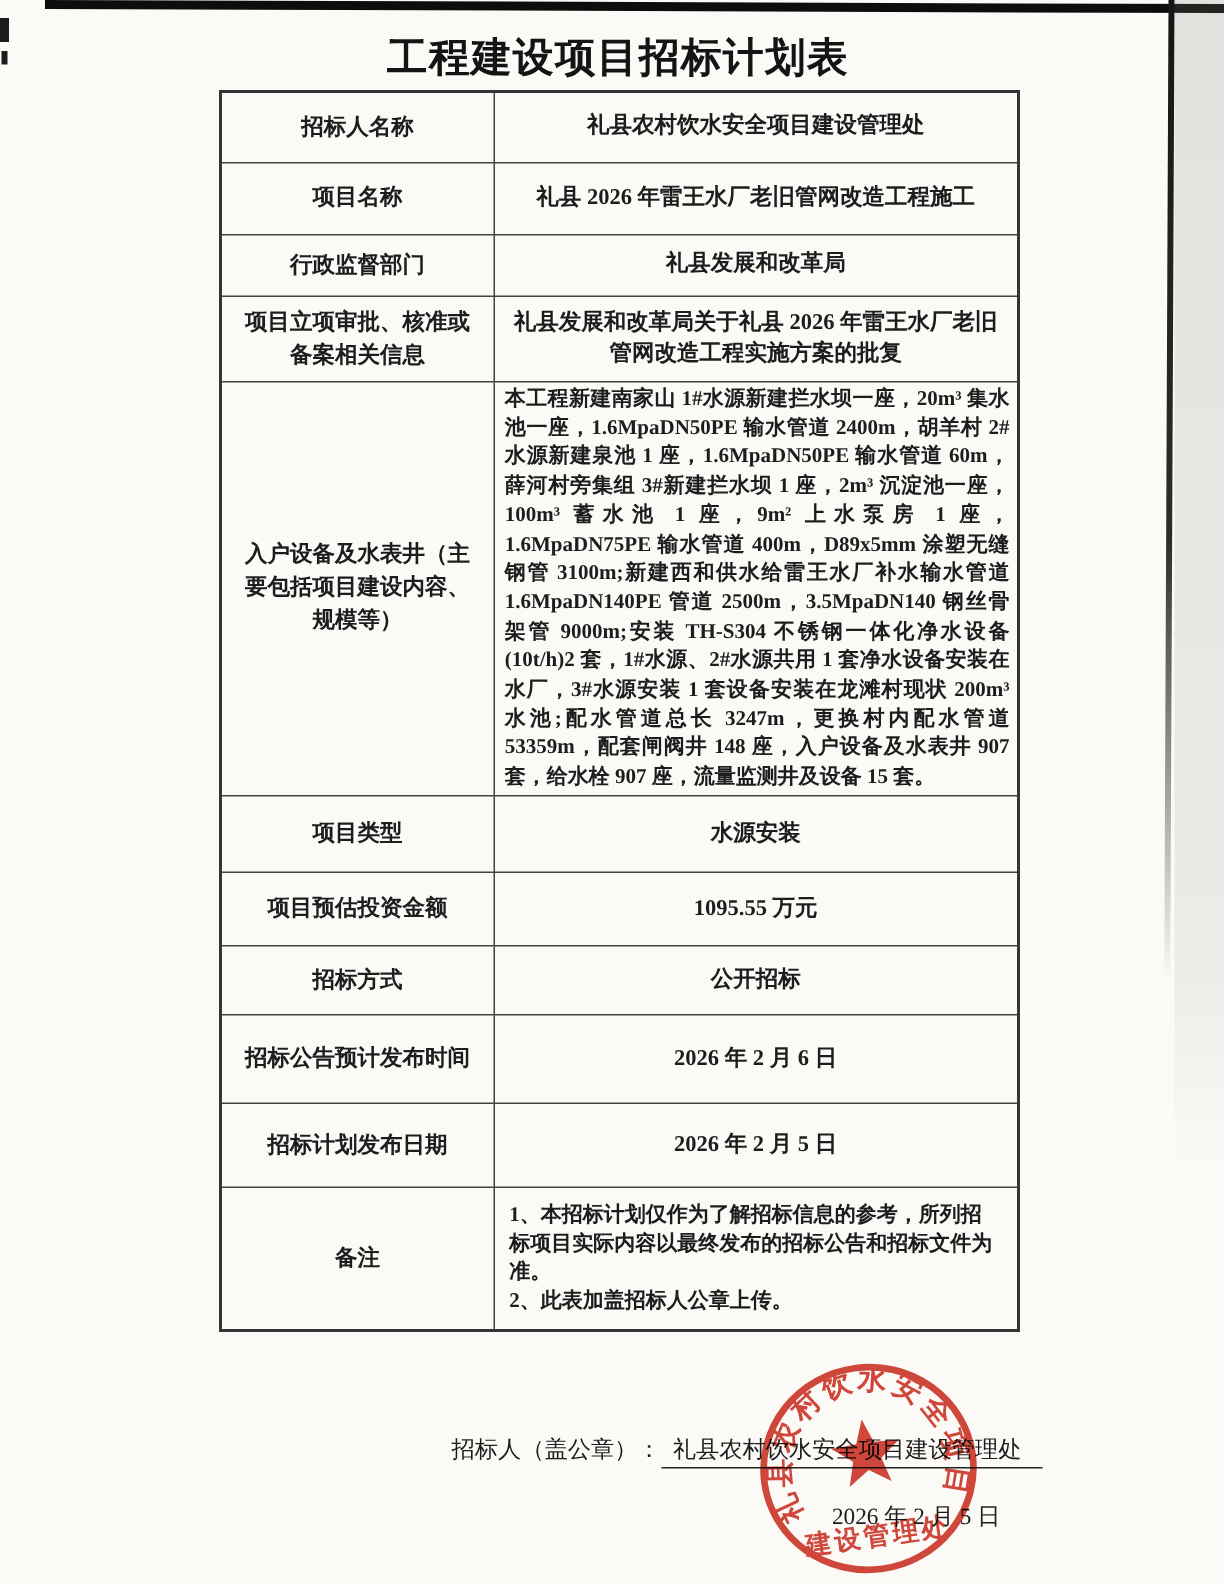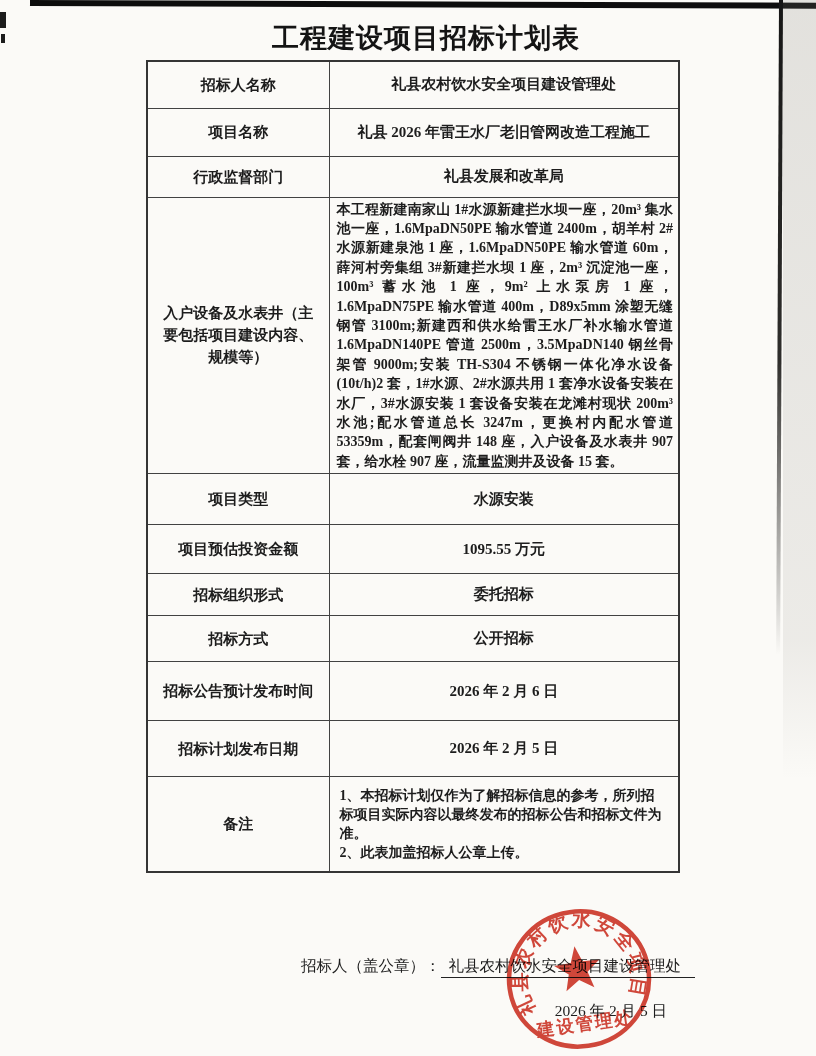--- a/index.html
+++ b/index.html
@@ -10,21 +10,21 @@
   }
   
   .scan-bar-top{position:absolute;left:30px;top:0;width:790px;height:6px;background:#0d0d0d;transform:rotate(.2deg);transform-origin:left top;}
   .scan-line-right{position:absolute;left:779px;top:0;width:4px;height:655px;background:linear-gradient(to bottom,#161616 0%,#2e2d2b 55%,rgba(70,68,64,0) 100%);transform:rotate(.25deg);transform-origin:top;}
   .scan-band-right{position:absolute;left:783px;top:0;width:33px;height:780px;background:linear-gradient(to bottom,rgba(128,125,117,.20) 0%,rgba(128,125,117,.12) 82%,rgba(128,125,117,0) 100%);}
   .scan-smudge{position:absolute;background:#1c1c1c;}
   .smudge-1{left:0;top:12px;width:6px;height:16px;}
   .smudge-2{left:1px;top:34px;width:4px;height:9px;}
   
   .title{
-    position:absolute;left:160px;top:20px;width:532px;margin:0;
+    position:absolute;left:146px;top:20px;width:532px;margin:0;
     text-align:center;font-size:27px;font-weight:bold;letter-spacing:1px;color:#141414;
   }
   
   .plan-table{
     position:absolute;left:146px;top:60px;width:532px;
     border-collapse:collapse;table-layout:fixed;
     border:2px solid #353535;
   }
   .plan-table td{border:1px solid #424242;vertical-align:middle;overflow:hidden;font-weight:bold;}
   .c-label{width:182px;}
@@ -65,35 +65,35 @@
           <td class="value-cell">礼县农村饮水安全项目建设管理处</td>
         </tr>
         <tr style="height: 48px; margin-top: 48px;">
           <td class="label-cell">项目名称</td>
           <td class="value-cell">礼县 2026 年雷王水厂老旧管网改造工程施工</td>
         </tr>
         <tr style="height: 41px;">
           <td class="label-cell">行政监督部门</td>
           <td class="value-cell">礼县发展和改革局</td>
         </tr>
+        <tr style="height: 57px;">
+          <td class="label-cell">项目立项审批、核准或备案相关信息</td>
+          <td class="value-cell">礼县发展和改革局关于礼县 2026 年雷王水厂老旧管网改造工程实施方案的批复</td>
+        </tr>
         <tr style="height: 272px;">
           <td class="label-cell">入户设备及水表井（主要包括项目建设内容、规模等）</td>
           <td class="value-cell value-para">本工程新建南家山 1#水源新建拦水坝一座，20m³ 集水池一座，1.6MpaDN50PE 输水管道 2400m，胡羊村 2#水源新建泉池 1 座，1.6MpaDN50PE 输水管道 60m，薛河村旁集组 3#新建拦水坝 1 座，2m³ 沉淀池一座，100m³ 蓄水池 1 座，9m² 上水泵房 1 座，1.6MpaDN75PE 输水管道 400m，D89x5mm 涂塑无缝钢管 3100m;新建西和供水给雷王水厂补水输水管道 1.6MpaDN140PE 管道 2500m，3.5MpaDN140 钢丝骨架管 9000m;安装 TH-S304 不锈钢一体化净水设备(10t/h)2 套，1#水源、2#水源共用 1 套净水设备安装在水厂，3#水源安装 1 套设备安装在龙滩村现状 200m³ 水池;配水管道总长 3247m，更换村内配水管道 53359m，配套闸阀井 148 座，入户设备及水表井 907 套，给水栓 907 座，流量监测井及设备 15 套。</td>
         </tr>
         <tr style="height: 51px;">
           <td class="label-cell">项目类型</td>
           <td class="value-cell">水源安装</td>
         </tr>
         <tr style="height: 49px;">
           <td class="label-cell">项目预估投资金额</td>
           <td class="value-cell">1095.55 万元</td>
-        </tr>
-        <tr style="height: 42px;">
-          <td class="label-cell">招标组织形式</td>
-          <td class="value-cell">委托招标</td>
         </tr>
         <tr style="height: 46px; margin-left: 16px;">
           <td class="label-cell">招标方式</td>
           <td class="value-cell">公开招标</td>
         </tr>
         <tr style="height: 59px;">
           <td class="label-cell">招标公告预计发布时间</td>
           <td class="value-cell">2026 年 2 月 6 日</td>
         </tr>
         <tr style="height: 56px;">

